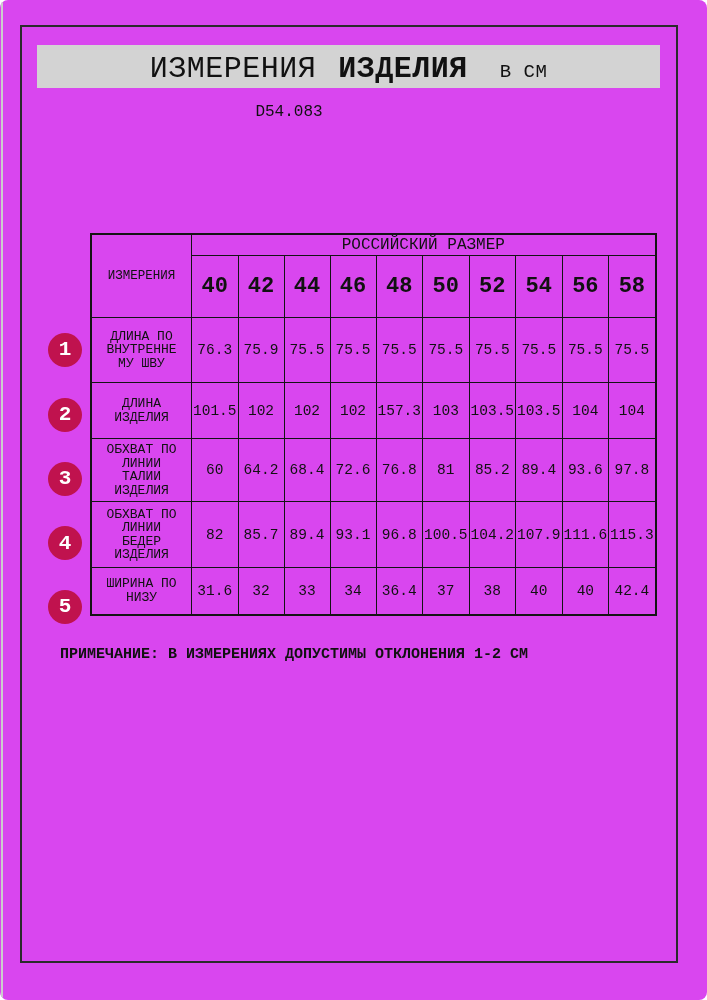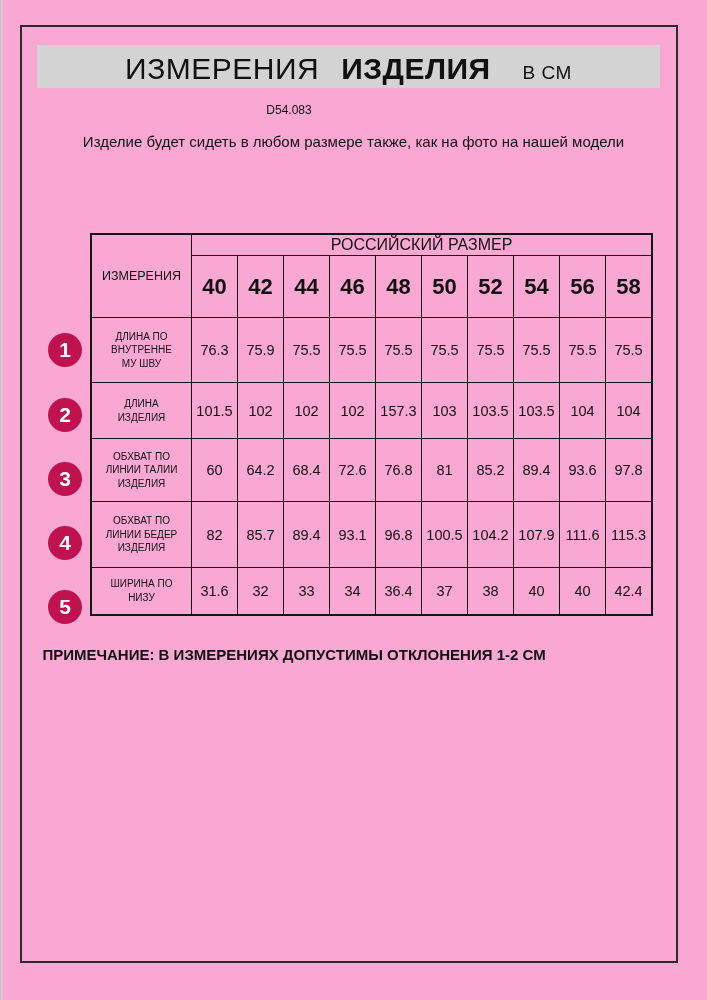--- a/index.html
+++ b/index.html
@@ -1,22 +1,23 @@
 <!DOCTYPE html>
 <html style="--badge: #C0124E; --bar: #D3D3D3;"><head>
 <meta charset="utf-8">
 <style>
   html, body { margin: 0; padding: 0; background: #ffffff; }
   .page {
     position: relative;
     width: 707px; height: 1000px;
-    background: #f9a8d4;
-    font-family: Liberation Sans, sans-serif;
+    background: #d946ef;
+    font-family: Liberation Mono, monospace;
     color: #111;
     overflow: hidden;
+    border-radius: 8px;
   }
   .edge-line {
     position: absolute; left: 1px; top: 0;
     width: 2px; height: 100%;
     background: #cccccc;
   }
   .frame {
     position: absolute; left: 20px; top: 25px;
     width: 658px; height: 938px;
     border: 2px solid #2b2b2b;
@@ -26,40 +27,40 @@
     position: absolute; left: 37px; top: 45px;
     width: 623px; height: 43px;
     background: var(--bar, #d3d3d3);
     display: flex; align-items: baseline; justify-content: center;
   }
   .title-bar .t1 { font-size: 30px; font-weight: 400; letter-spacing: 0.5px; line-height: 43px; }
   .title-bar .t2 { font-size: 30px; font-weight: 800; margin-left: 22px; letter-spacing: 0.5px; margin-top: 7px; }
   .title-bar .t3 { font-size: 19px; font-weight: 400; margin-left: 32px; letter-spacing: 0.5px; }
   .article {
     position: absolute; left: 0; top: 103px; width: 578px;
-    text-align: center; font-size: 12px; font-weight: 400;
+    text-align: center; font-size: 16px; font-weight: 400;
   }
   .para {
     position: absolute; left: 50%; transform: translateX(-50%);
     text-align: center; font-size: 15px; line-height: 21px;
   }
   .para1 { top: 131px; width: 545px; }
   .para2 { top: 177px; width: 480px; }
   .table-wrap { position: absolute; left: 48px; top: 233px; }
   #size-table {
     border-collapse: collapse;
     table-layout: fixed;
     margin-left: 42px;
     border: 2px solid #141414;
   }
   #size-table td { border: 1.5px solid #141414; text-align: center; vertical-align: middle; }
   #size-table td.corner { width: 87px; font-size: 12.5px; padding: 0 6px; }
   #size-table td.group  { font-size: 16px; height: 18px; }
   #size-table td.size   { width: 43px; font-size: 22px; font-weight: 700; }
-  #size-table td.lbl    { font-size: 10px; line-height: 13.5px; padding: 0 12px; }
+  #size-table td.lbl    { font-size: 13px; line-height: 13.5px; padding: 0 12px; }
   #size-table td.val    { font-size: 14.5px; }
   #size-table tr:nth-child(2) { height: 62px; }
   #size-table tr:nth-child(3) { height: 65px; }
   #size-table tr:nth-child(4) { height: 56px; }
   #size-table tr:nth-child(5) { height: 63px; }
   #size-table tr:nth-child(6) { height: 66px; }
   #size-table tr:nth-child(7) { height: 47px; }
   .badge {
     position: absolute; left: 0;
     width: 34px; height: 34px; border-radius: 50%;
@@ -80,21 +81,20 @@
   <div class="frame"></div>
 
   <div class="title-bar">
     <span class="t1">ИЗМЕРЕНИЯ</span>
     <span class="t2">ИЗДЕЛИЯ</span>
     <span class="t3">В СМ</span>
   </div>
 
   <div class="article">D54.083</div>
 
-  <div class="para para1">Изделие будет сидеть в любом размере также, как на фото на нашей модели</div>
 
   <div class="table-wrap">
     <div id="badges">
         <div class="badge" style="top: 99.5px;">1</div>
         <div class="badge" style="top: 164.5px;">2</div>
         <div class="badge" style="top: 228.5px;">3</div>
         <div class="badge" style="top: 293px;">4</div>
         <div class="badge" style="top: 356.5px;">5</div>
       </div>
     <table id="size-table">

